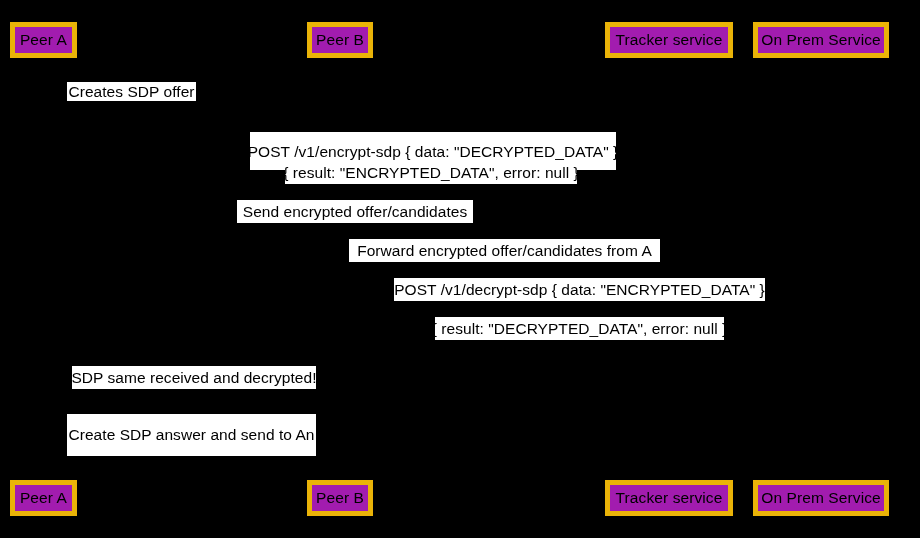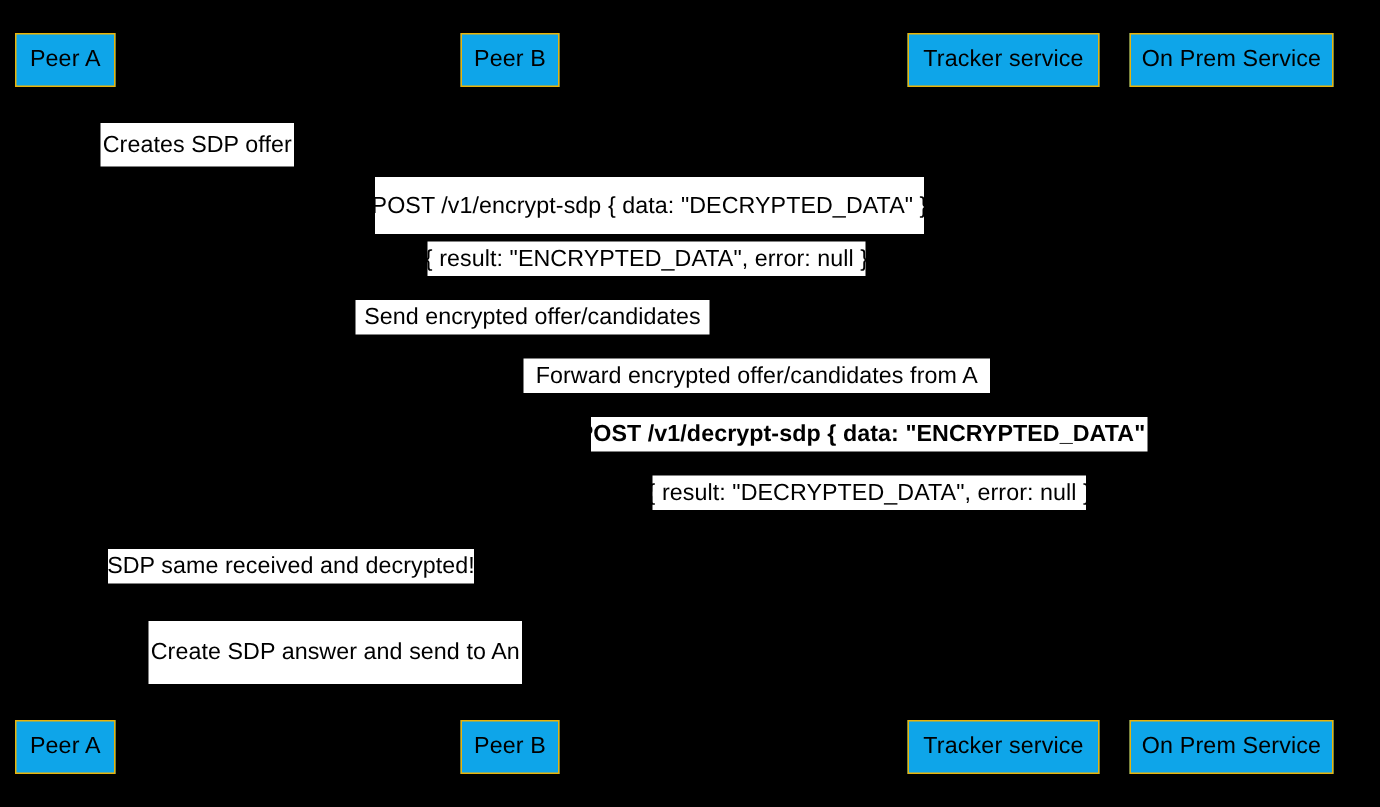--- a/index.html
+++ b/index.html
@@ -13,23 +13,23 @@
   }
   #diagram {
     position: relative;
     width: 920px;
     height: 538px;
     background: #000000;
     overflow: hidden;
   }
   .participant {
     position: absolute;
-    background: #0ea5e9;
+    background: #a21caf;
     color: #000000;
-    border: 1px solid #eab308;
+    border: 5px solid #eab308;
     box-sizing: border-box;
     font-size: 15.5px;
     line-height: 1;
     display: flex;
     align-items: center;
     justify-content: center;
     white-space: nowrap;
     letter-spacing: 0.1px;
   }
   .msg-label {
@@ -75,53 +75,53 @@
   <div class="participant" style="left:307px; top:22px; width:66px; height:36px;">
     <span>Peer B</span>
   </div>
   <div class="participant" style="left:605px; top:22px; width:128px; height:36px;">
     <span>Tracker service</span>
   </div>
   <div class="participant" style="left:753px; top:22px; width:136px; height:36px;">
     <span>On Prem Service</span>
   </div>
 
-  <div class="msg-label" style="left:67px; top:82px; width:129px; height:29px;">
+  <div class="msg-label" style="left:67px; top:82px; width:129px; height:19px;">
     <span>Creates SDP offer</span>
   </div>
 
-  <div class="msg-label" style="left:250px; top:118px; width:366px; height:38px;align-items:center;">
+  <div class="msg-label" style="left:250px; top:132px; width:366px; height:38px;align-items:center;">
     <span>POST /v1/encrypt-sdp { data: "DECRYPTED_DATA" }</span>
   </div>
 
   <div class="msg-label" style="left:285px; top:161px; width:292px; height:23px;">
     <span>{ result: "ENCRYPTED_DATA", error: null }</span>
   </div>
 
   <div class="msg-label" style="left:237px; top:200px; width:236px; height:23px;">
     <span>Send encrypted offer/candidates</span>
   </div>
 
   <div class="msg-label" style="left:349px; top:239px; width:311px; height:23px;">
     <span>Forward encrypted offer/candidates from A</span>
   </div>
 
-  <div class="msg-label" style="left:394px; top:278px; width:371px; height:23px;font-weight:bold;">
+  <div class="msg-label" style="left:394px; top:278px; width:371px; height:23px;">
     <span>POST /v1/decrypt-sdp { data: "ENCRYPTED_DATA" }</span>
   </div>
 
   <div class="msg-label" style="left:435px; top:317px; width:289px; height:23px;">
     <span>{ result: "DECRYPTED_DATA", error: null }</span>
   </div>
 
   <div class="msg-label" style="left:72px; top:366px; width:244px; height:23px;">
     <span>SDP same received and decrypted!</span>
   </div>
 
-  <div class="msg-label two-line" style="left:67px; top:414px; width:249px; height:42px;margin-left:32px;">
+  <div class="msg-label two-line" style="left:67px; top:414px; width:249px; height:42px;">
     <span>Create SDP answer and send to An</span>
   </div>
 
   <div class="participant" style="left:10px; top:480px; width:67px; height:36px;">
     <span>Peer A</span>
   </div>
   <div class="participant" style="left:307px; top:480px; width:66px; height:36px;">
     <span>Peer B</span>
   </div>
   <div class="participant" style="left:605px; top:480px; width:128px; height:36px;">

